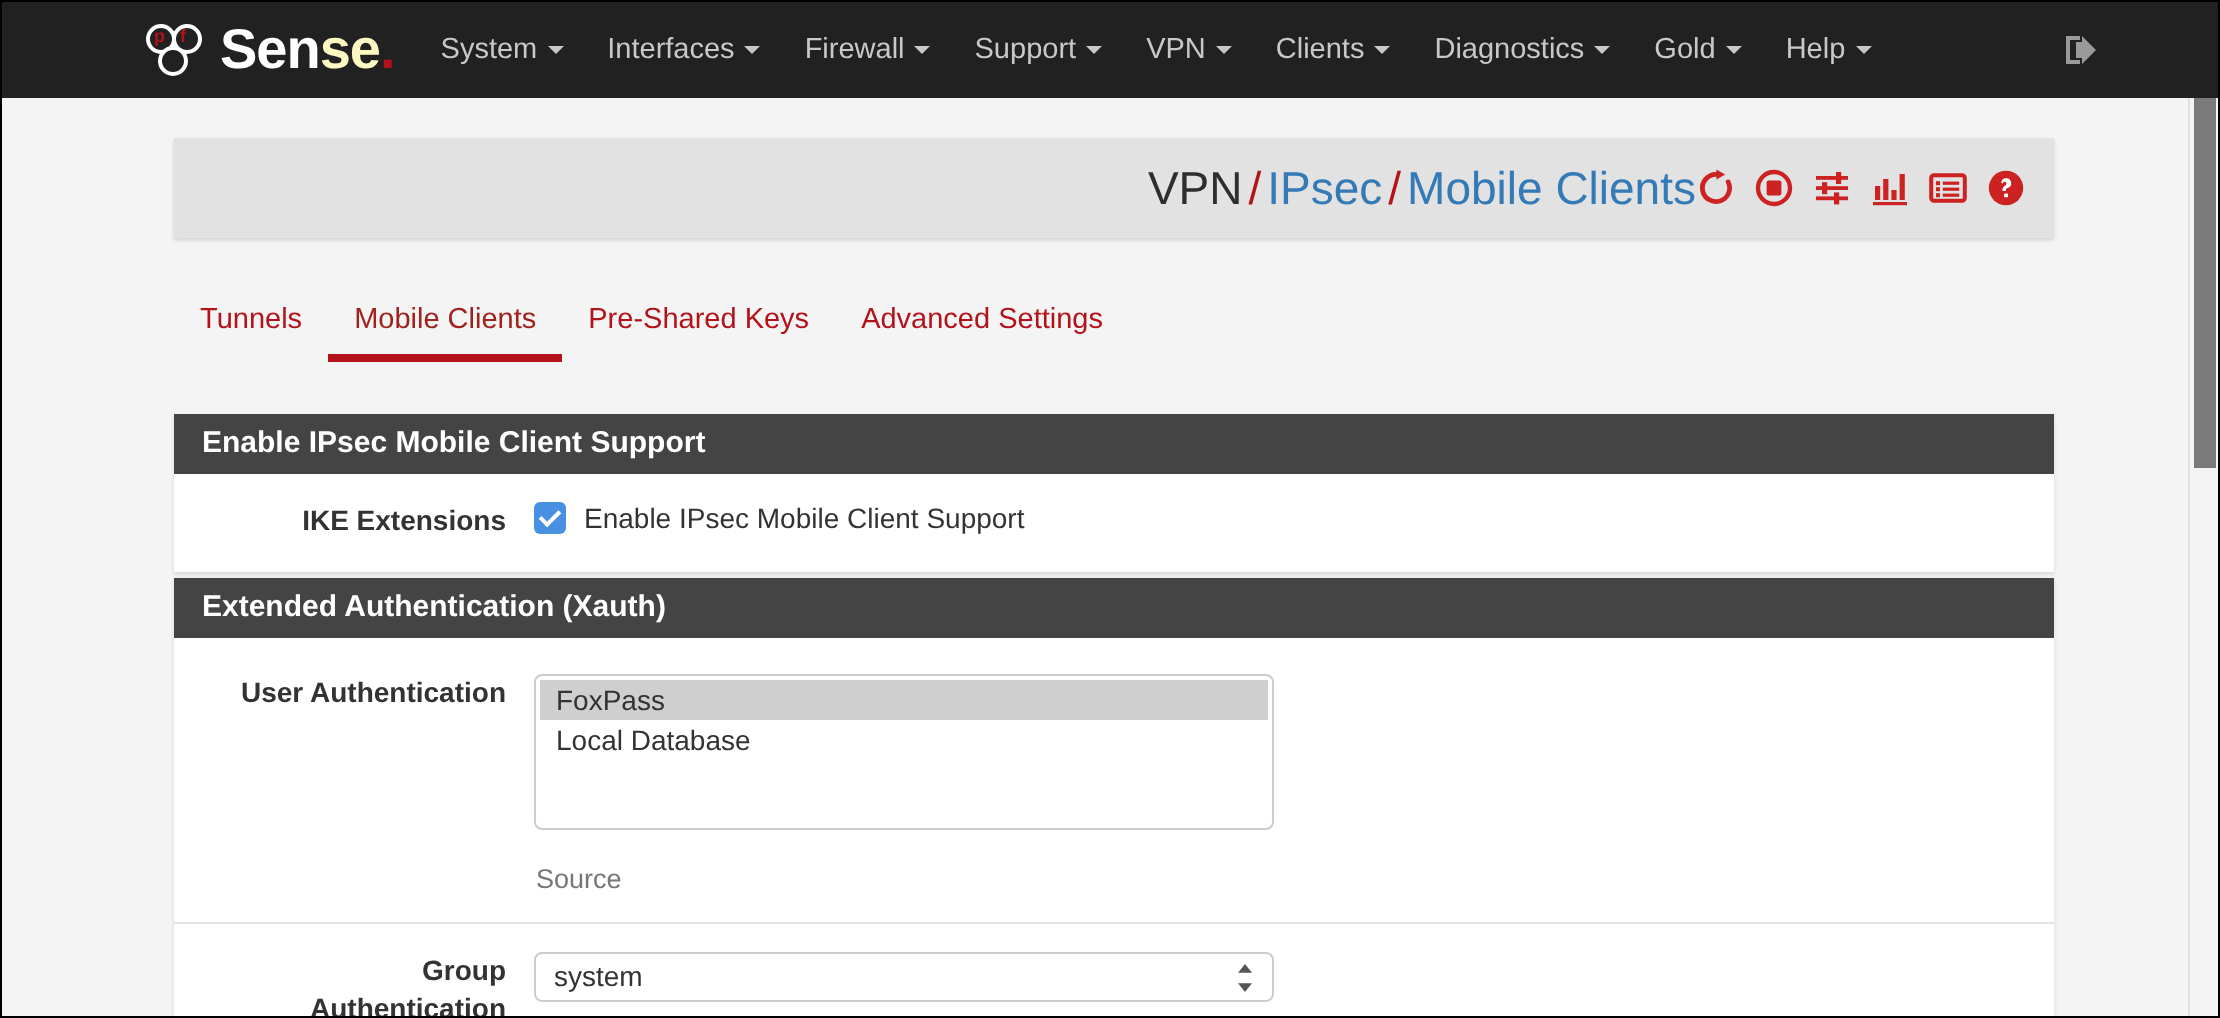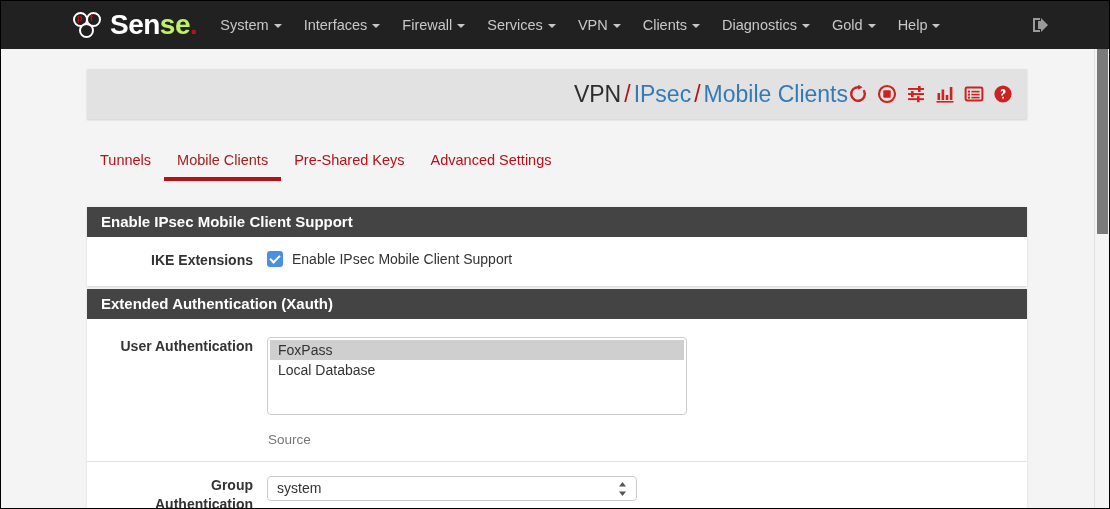--- a/index.html
+++ b/index.html
@@ -56,21 +56,21 @@
   .lcl1 { left: 4px;  top: 1px; }
   .lcl2 { left: 17px; top: 1px; }
   .brand-text {
     font-family: "Liberation Sans", sans-serif;
     font-weight: bold;
     font-size: 28px;
     letter-spacing: -0.5px;
     color: #ffffff;
     line-height: 28px;
   }
-  .brand-text .red { color: #bef264; }
+  .brand-text .red { color: #fef9c3; }
   .brand-dot { color: #b4121b; }
 
   #menu {
     display: flex; align-items: center;
     margin-left: 12px;
     height: 48px;
   }
   .menu-item {
     color: #c8c8c8;
     font-size: 14.5px;
@@ -193,21 +193,21 @@
     left: 5px; top: 2px;
     width: 4px; height: 8px;
     border: solid #ffffff;
     border-width: 0 2px 2px 0;
     transform: rotate(45deg);
   }
   .cb-text { font-size: 14px; color: #333333; }
 
   
   .listbox {
-    width: 420px;
+    width: 370px;
     height: 78px;
     border: 1px solid #cccccc;
     border-radius: 4px;
     background: #ffffff;
     padding: 2px 2px 2px 2px;
     overflow: hidden;
     cursor: pointer;
   }
   .lb-opt {
     font-size: 14px;
@@ -277,21 +277,21 @@
         <span class="lc-letter lcl1">p</span>
         <span class="lc-letter lcl2">f</span>
       </div>
       <div class="brand-text"><span>Sen</span><span class="red">se</span><span class="brand-dot">.</span></div>
     </div>
 
     <div id="menu">
       <a class="menu-item"><span>System</span><i class="caret"></i></a>
       <a class="menu-item"><span>Interfaces</span><i class="caret"></i></a>
       <a class="menu-item"><span>Firewall</span><i class="caret"></i></a>
-      <a class="menu-item"><span>Services</span><i class="caret"></i></a>
+      <a class="menu-item"><span>Support</span><i class="caret"></i></a>
       <a class="menu-item"><span>VPN</span><i class="caret"></i></a>
       <a class="menu-item"><span>Clients</span><i class="caret"></i></a>
       <a class="menu-item"><span>Diagnostics</span><i class="caret"></i></a>
       <a class="menu-item"><span>Gold</span><i class="caret"></i></a>
       <a class="menu-item"><span>Help</span><i class="caret"></i></a>
     </div>
 
     <div id="logout">
       <svg width="24" height="24" viewBox="0 0 24 24">
         <path d="M4 5 h7 v2 h-5 v10 h5 v2 h-7 z" fill="#9a9a9a"></path>

